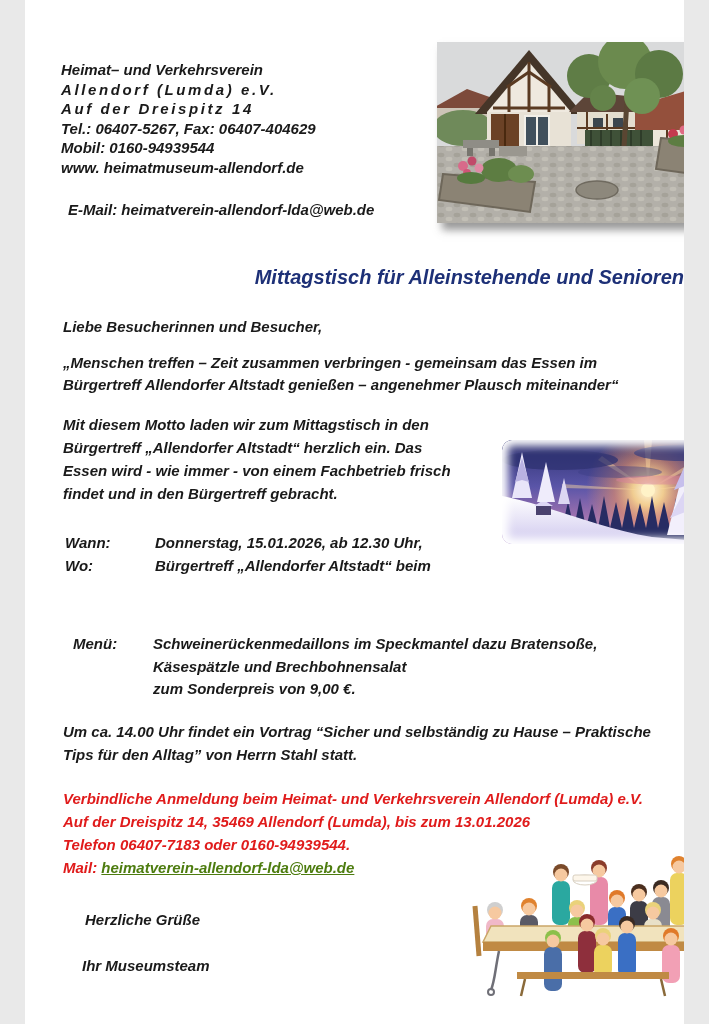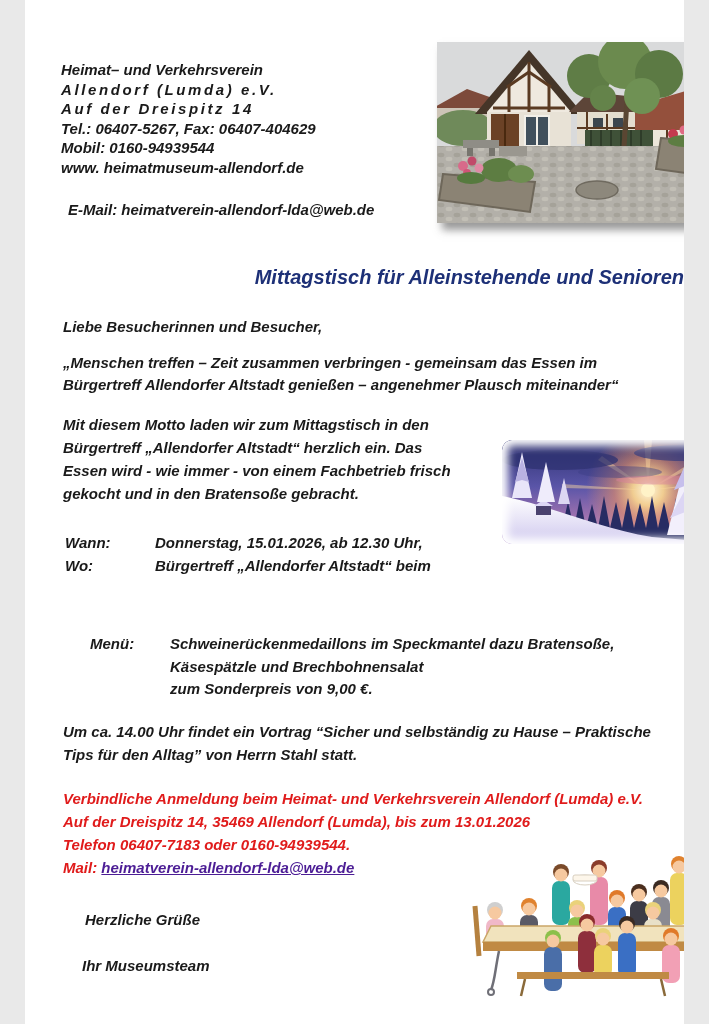--- a/index.html
+++ b/index.html
@@ -22,25 +22,25 @@
   .family-illustration{position:absolute;left:440px;top:848px;width:262px;height:155px;}
   
   .doc-title{position:absolute;left:0;right:0;top:266px;text-align:right;font-size:20px;color:#1d3077;}
   .txt{font-size:15px;}
   .salutation{position:absolute;left:38px;top:318px;}
   .quote{position:absolute;left:38px;top:352px;line-height:21.5px;white-space:nowrap;}
   .intro{position:absolute;left:38px;top:413px;line-height:23px;white-space:nowrap;}
   .event{position:absolute;left:40px;top:531px;line-height:23px;}
   .event .lbl{display:inline-block;width:90px;}
   .menu{position:absolute;left:48px;top:633px;line-height:22.5px;}
-  .menu .row{white-space:nowrap;margin-left:17px;}
+  .menu .row{white-space:nowrap;}
   .menu .lbl{display:inline-block;width:80px;}
   .vortrag{position:absolute;left:38px;top:721px;line-height:22.5px;white-space:nowrap;}
   .anmeldung{position:absolute;left:38px;top:787px;line-height:23px;color:#e01b1b;white-space:nowrap;}
-  .mail-link{color:#4c1d95;text-decoration:underline;cursor:pointer;}
+  .mail-link{color:#4d7c0f;text-decoration:underline;cursor:pointer;}
   .greeting{position:absolute;left:60px;top:911px;}
   .signature{position:absolute;left:57px;top:957px;}
 </style>
 </head>
 <body>
 
 <div class="page">
 
   <div class="letterhead">
     <div>Heimat– und Verkehrsverein</div>
@@ -147,21 +147,21 @@
 
   <div class="quote txt">
     <div>„Menschen treffen – Zeit zusammen verbringen - gemeinsam das Essen im</div>
     <div>Bürgertreff Allendorfer Altstadt genießen – angenehmer Plausch miteinander“</div>
   </div>
 
   <div class="intro txt">
     <div>Mit diesem Motto laden wir zum Mittagstisch in den</div>
     <div>Bürgertreff „Allendorfer Altstadt“ herzlich ein. Das</div>
     <div>Essen wird - wie immer -  von einem Fachbetrieb frisch</div>
-    <div>gekocht  und  in den Bratensoße gebracht.</div>
+    <div>findet  und  in den Bürgertreff gebracht.</div>
   </div>
 
   <div class="winter-photo">
     <svg width="228" height="104" viewBox="0 0 228 104">
       <defs>
         <linearGradient id="sky" x1="0" y1="0" x2="0" y2="1">
           <stop offset="0" stop-color="#2b2f6e"></stop>
           <stop offset="0.45" stop-color="#5a55a8"></stop>
           <stop offset="0.72" stop-color="#9a6fae"></stop>
           <stop offset="1" stop-color="#d8b0c8"></stop>

